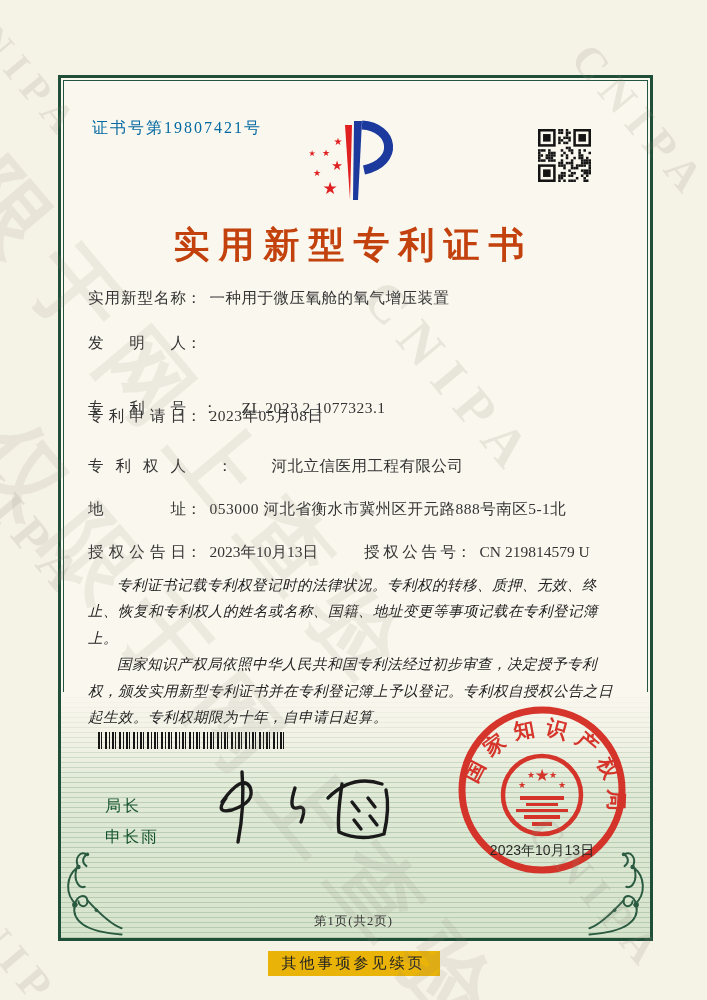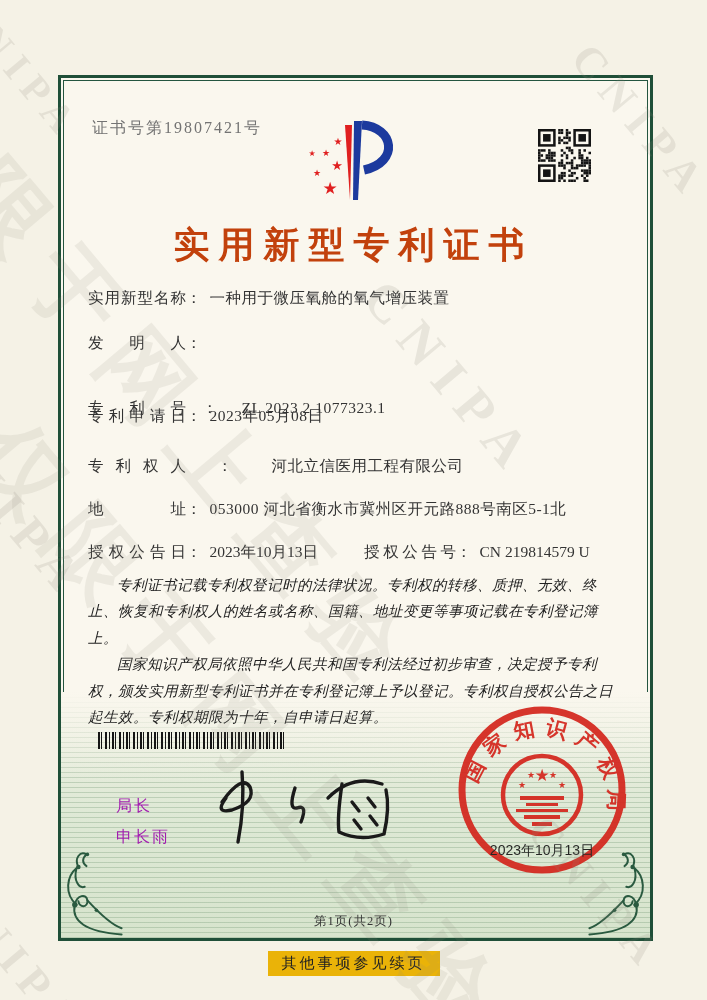--- a/index.html
+++ b/index.html
@@ -43,21 +43,21 @@
     content:""; position:absolute; left:0; right:0; top:0; height:90px;
     background:linear-gradient(180deg, #faf7ee 0, rgba(250,247,238,0) 100%);
   }
   .flourish { position:absolute; bottom:-4px; width:72px; height:96px; z-index:3; }
   .flourish.left  { left:-6px; }
   .flourish.right { right:-6px; transform:scaleX(-1); }
 
   
   .cert-number {
     position:absolute; z-index:4; left:92px; top:118px;
-    font-size:16px; letter-spacing:2px; color:#737373;
+    font-size:16px; letter-spacing:2px; color:#0369a1;
   }
   .logo { position:absolute; z-index:4; left:292px; top:112px; }
   .qr   { position:absolute; z-index:4; left:538px; top:129px; }
 
   .title {
     position:absolute; z-index:4; left:0; width:100%; top:221px;
     text-align:center; font-size:36px; font-weight:bold;
     letter-spacing:9px; color:#c2410c;
   }
 
@@ -88,22 +88,22 @@
     position:absolute; z-index:4; left:98px; top:732px; width:186px; height:17px;
     background:repeating-linear-gradient(90deg,
       #151515 0 2px, rgba(0,0,0,0) 2px 3px,
       #151515 3px 4px, rgba(0,0,0,0) 4px 7px,
       #151515 7px 9px, rgba(0,0,0,0) 9px 11px,
       #151515 11px 12px, rgba(0,0,0,0) 12px 14px);
   }
 
   
   .official {
-    position:absolute; z-index:4; left:116px; top:790px;
-    font-family:"Liberation Sans", sans-serif; font-size:16px; color:#a21caf;
+    position:absolute; z-index:4; left:105px; top:790px;
+    font-family:"Liberation Sans", sans-serif; font-size:16px; color:#14532d;
     line-height:1.95; letter-spacing:2px;
   }
   .signature { position:absolute; z-index:4; left:200px; top:760px; }
   .seal { position:absolute; z-index:5; left:452px; top:700px; opacity:.92; }
 
   
   .page-info {
     position:absolute; z-index:4; left:0; width:100%; top:913px;
     text-align:center; font-size:12.5px; color:#333; letter-spacing:1px;
   }

